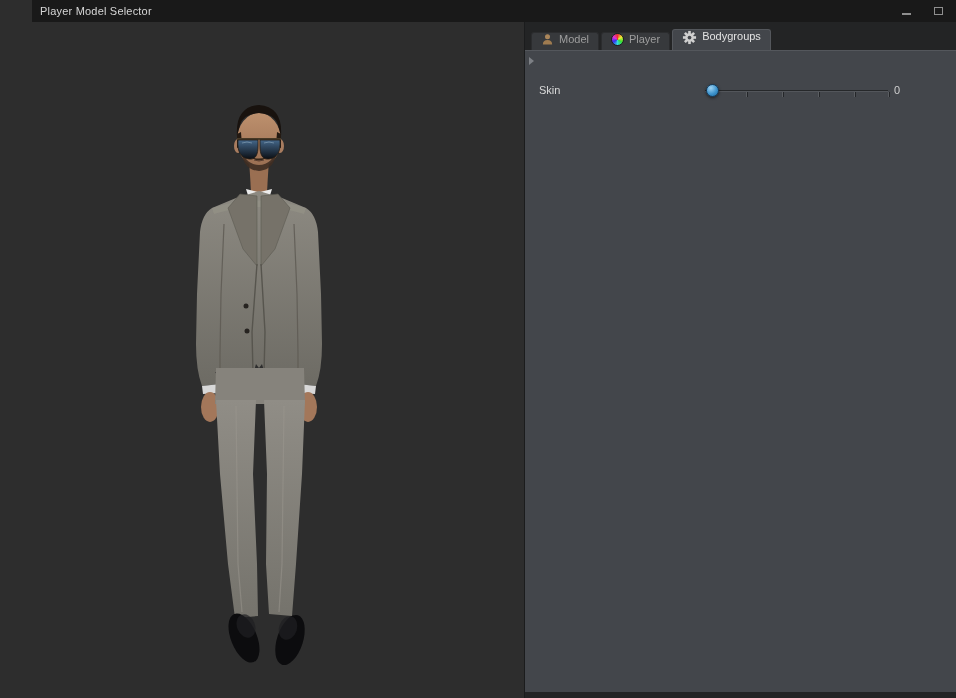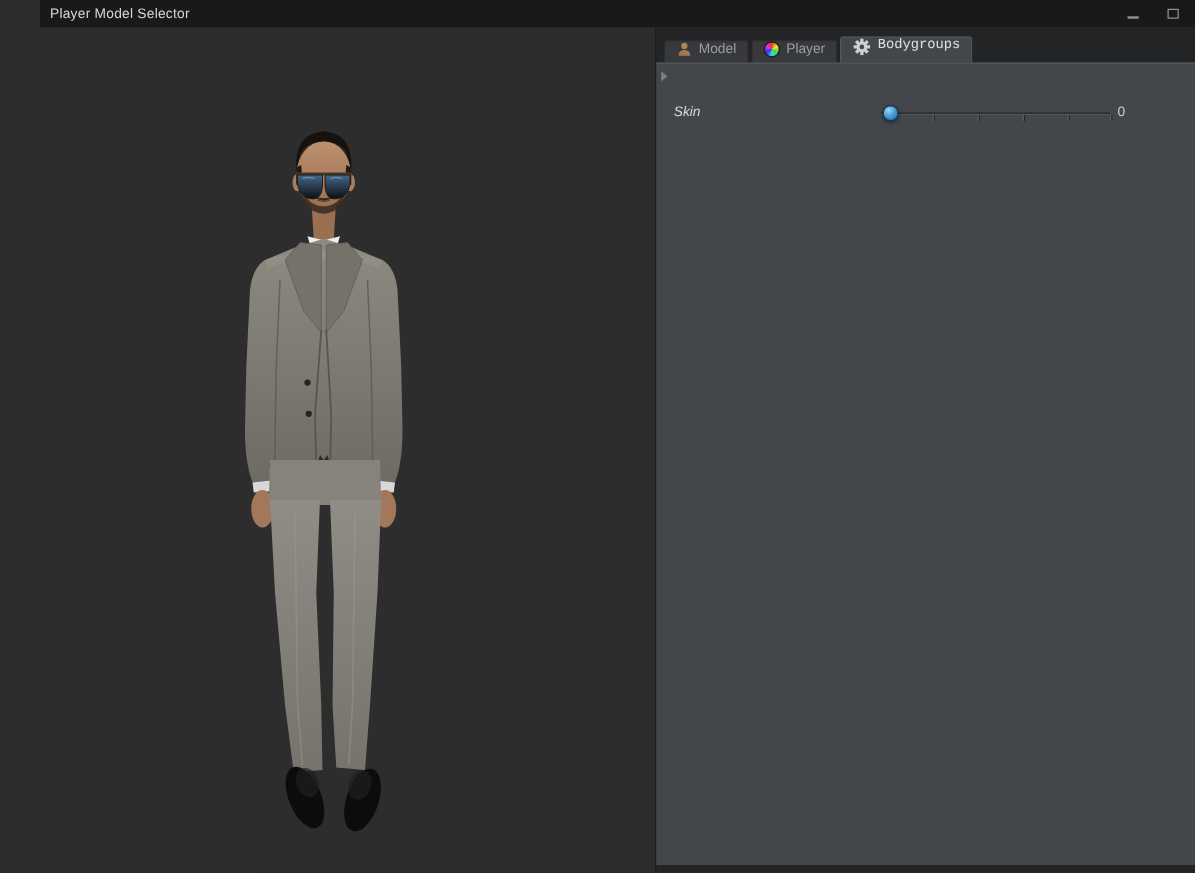--- a/index.html
+++ b/index.html
@@ -35,35 +35,35 @@
 
   
   .rightside{position:absolute;top:22px;left:524px;width:432px;height:676px;
     background:var(--tabstrip-bg);border-left:1px solid #1b1c1d;}
   .tabstrip{position:absolute;top:7px;left:6px;height:21px;display:flex;align-items:flex-end;gap:2px;}
   .tab{height:18px;display:flex;align-items:flex-start;gap:5px;padding:0 9px;
     background:var(--tab-inactive-bg);color:var(--text-dim);font-size:11px;
     border-radius:3px 3px 0 0;border:1px solid #2b2c2e;border-bottom:none;cursor:default;}
   .tab .ticon{opacity:.8;}
   .tab.active{height:21px;background:var(--tab-active-bg);color:var(--text-light);
-    border-color:#54575c;font-family:Liberation Mono, monospace;}
+    border-color:#54575c;}
   .tab.active .ticon{opacity:1;}
   .cwheel{width:13px;height:13px;border-radius:50%;
     background:conic-gradient(#e33,#ee3,#3d3,#3dd,#33e,#d3d,#e33);
     border:1px solid #1d1d1d;display:inline-block;}
   .gear-hole{fill:var(--tab-active-bg);}
 
   .panel{position:absolute;top:28px;left:0;width:432px;height:642px;
     background:var(--panel-bg);border-top:1px solid #54575c;}
   .panel-arrow{position:absolute;left:4px;top:6px;width:0;height:0;
     border-left:5px solid #7d8085;border-top:4px solid transparent;border-bottom:4px solid transparent;}
 
   
   .slider-row{position:absolute;top:0;left:0;width:432px;height:70px;}
-  .slider-label{position:absolute;left:14px;top:33px;color:#d9d9d9;font-size:11px;font-style:italic;}
+  .slider-label{position:absolute;left:14px;top:33px;color:#d9d9d9;font-size:11px;}
   .track{position:absolute;left:180px;top:39px;width:183px;height:1px;background:#26282a;
     box-shadow:0 1px 0 rgba(255,255,255,.09);}
   .tick{position:absolute;top:41px;width:1px;height:5px;background:#5a5d61;
     box-shadow:1px 0 0 rgba(0,0,0,.45);}
   .tick.t1{left:221px;} .tick.t2{left:257px;} .tick.t3{left:293px;}
   .tick.t4{left:329px;} .tick.t5{left:363px;}
   .handle{position:absolute;left:181px;top:33px;width:13px;height:13px;border-radius:50%;
     background:radial-gradient(circle at 35% 28%, #9ed2f2, #3e94cd 55%, #1e699d);
     border:1px solid #143c5c;box-shadow:0 1px 3px rgba(0,0,0,.55);}
   .slider-value{position:absolute;left:369px;top:33px;color:#cfcfcf;font-size:11px;min-width:20px;}

